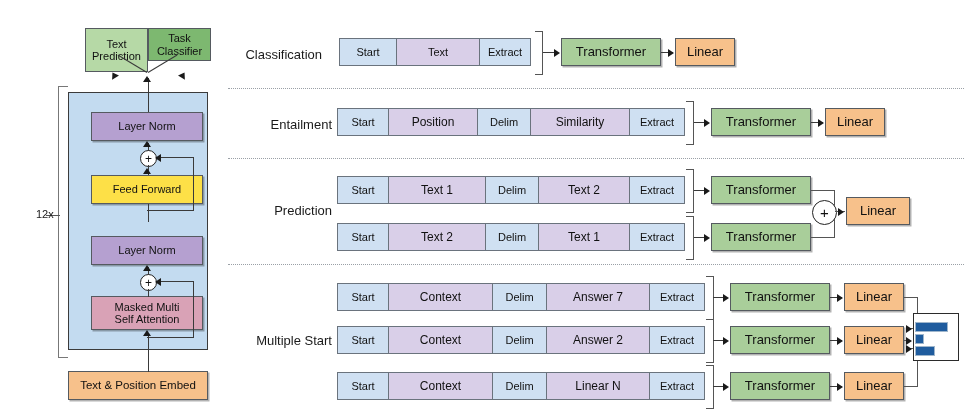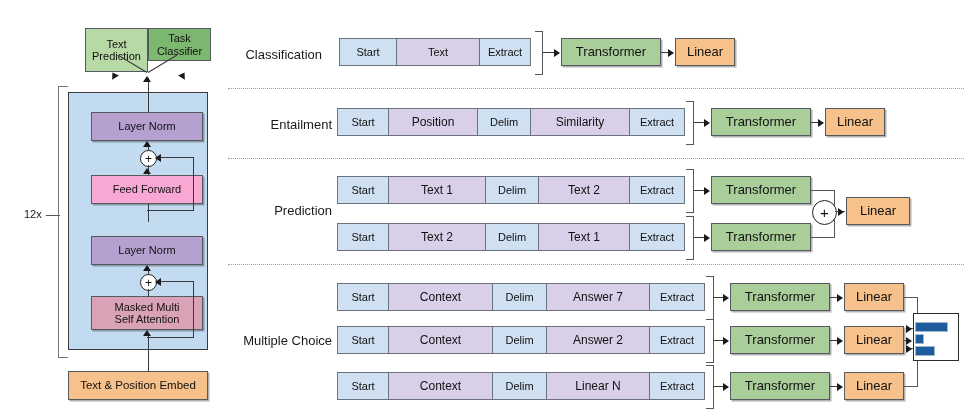--- a/index.html
+++ b/index.html
@@ -20,21 +20,21 @@
   }
   .blk.shadow{box-shadow:1.5px 1.5px 0 rgba(0,0,0,.30);}
 
   
   .c-blue   {background:#cfe0f2;}
   .c-purple {background:#d9cfe8;}
   .c-green  {background:#a9ce9a;}
   .c-green-d{background:#7db870;}
   .c-green-l{background:#b6d9a6;}
   .c-orange {background:#f7c18b;}
-  .c-yellow {background:#f9a8d4;}
+  .c-yellow {background:#fde047;}
   .c-pink   {background:#d9a2b6;}
   .c-viol   {background:#b5a0d0;}
   .c-lblue  {background:#c3dbf0;}
 
   
   .ln-h{position:absolute;height:0;border-top:1.3px solid #3a3a3a;}
   .ln-v{position:absolute;width:0;border-left:1.3px solid #3a3a3a;}
   .ln-h.thin{border-top-color:#555;}
   .ln-v.thin{border-left-color:#555;}
   .arrow-r{position:absolute;width:0;height:0;
@@ -89,21 +89,21 @@
   <div class="ln-h" style="left:148px;top:72px;width:34px;transform:rotate(-31deg);transform-origin:left center;"></div>
   <div class="arrow-u" style="left:179px;top:72px;transform:rotate(31deg);"></div>
 
   <div class="abs c-lblue" id="tf-body" style="left:68px;top:92px;width:140px;height:258px;"></div>
 
   <div class="ln-v" style="left:147.5px;top:78px;height:22px;"></div>
   <div class="arrow-u" style="left:143px;top:76px;"></div>
 
   <div class="sidebrk" style="left:58px;top:86px;height:270px;"></div>
   <div class="ln-h thin" style="left:46px;top:215px;width:14px;"></div>
-  <span class="lbl-12x" style="left:24px;top:208px;">12x</span>
+  <span class="lbl-12x" style="left:36px;top:208px;">12x</span>
 
   <div class="blk c-viol shadow" style="left:91px;top:112px;width:112px;height:29px;">
     <span>Layer Norm</span>
   </div>
 
   <div class="plus" style="left:140px;top:150px;width:15px;height:15px;">+</div>
 
   <div class="blk c-yellow shadow" style="left:91px;top:175px;width:112px;height:29px;">
     <span>Feed Forward</span>
   </div>
@@ -232,21 +232,21 @@
   <div class="ln-h thin" style="left:811px;top:190px;width:24px;"></div>
   <div class="ln-h thin" style="left:811px;top:237px;width:24px;"></div>
   <div class="ln-v thin" style="left:834px;top:190px;height:47px;"></div>
   <div class="plus" style="left:812px;top:200px;width:23px;height:23px;font-size:15px;">+</div>
   <div class="ln-h thin" style="left:835px;top:211px;width:10px;"></div>
   <div class="arrow-r" style="left:838px;top:207.5px;"></div>
   <div class="blk c-orange shadow" style="left:846px;top:197px;width:64px;height:28px;font-size:13px;">
     <span>Linear</span>
   </div>
 
-  <div class="lbl r" style="left:162px;top:333px;width:170px;">Multiple Choice</div>
+  <div class="lbl r" style="left:162px;top:333px;width:170px;">Multiple Start</div>
 
   <div class="abs" style="left:337px;top:283px;height:28px;">
     <div class="seq-cell c-blue" style="left:0px;top:0;width:52px;height:28px;">Start</div>
     <div class="seq-cell c-purple" style="left:51px;top:0;width:105px;height:28px;font-size:12px;">Context</div>
     <div class="seq-cell c-blue" style="left:155px;top:0;width:55px;height:28px;">Delim</div>
     <div class="seq-cell c-purple" style="left:209px;top:0;width:104px;height:28px;font-size:12px;">Answer 7</div>
     <div class="seq-cell c-blue" style="left:312px;top:0;width:56px;height:28px;">Extract</div>
   </div>
   <div class="brk" style="left:706px;top:276px;height:42px;"></div>
   <div class="ln-h" style="left:713px;top:297px;width:13px;"></div>

